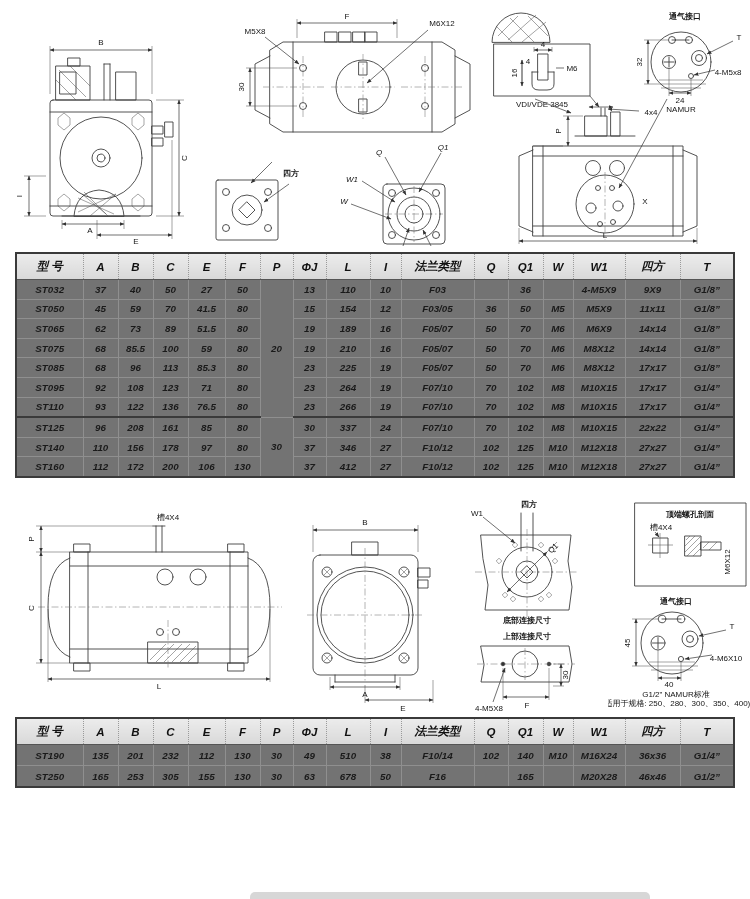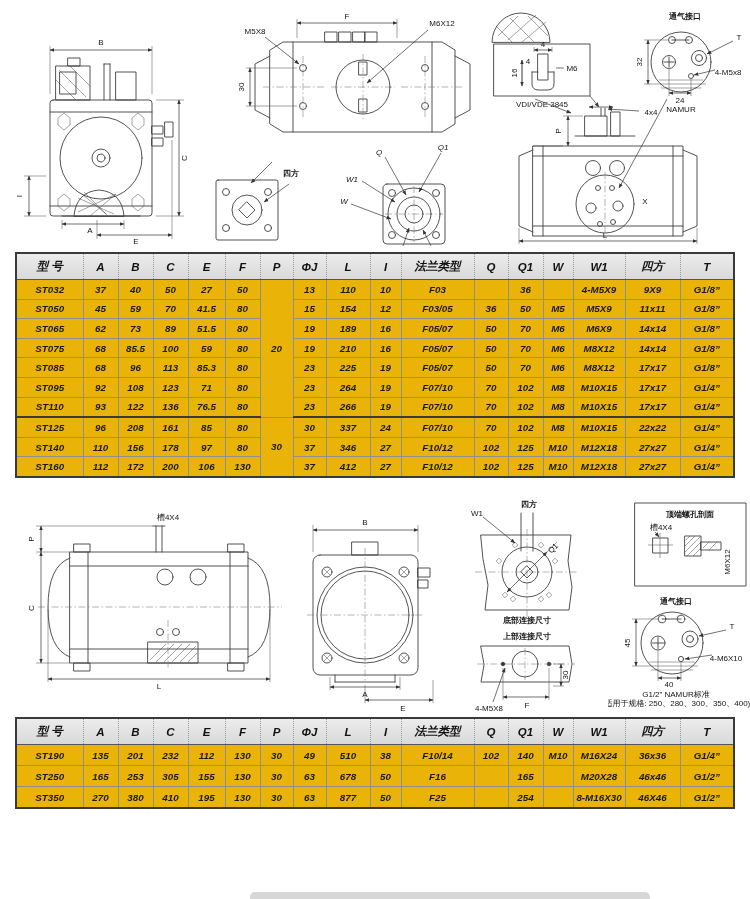--- a/index.html
+++ b/index.html
@@ -9,21 +9,21 @@
   .ln{stroke:#3f3f3f;stroke-width:0.9;fill:none;stroke-linejoin:round;stroke-linecap:round;}
   .thin{stroke:#555;stroke-width:0.55;fill:none;}
   .dm{stroke:#333;stroke-width:0.7;fill:none;}
   .ext{stroke:#444;stroke-width:0.5;fill:none;}
   .cl{stroke:#777;stroke-width:0.55;fill:none;stroke-dasharray:7 2.5 1.5 2.5;}
   .ht{stroke:#4a4a4a;stroke-width:0.5;fill:none;}
   text.lb{fill:#141414;font-family:"Liberation Sans",sans-serif;font-size:8px;text-anchor:middle;}
   text.cjk{font-weight:bold;}
   
   .tblwrap{position:absolute;left:15px;}
-  table.spec{border-collapse:collapse;table-layout:fixed;width:719px;border:2px solid #3a3a3a;background:#eab308;}
+  table.spec{border-collapse:collapse;table-layout:fixed;width:719px;border:2px solid #3a3a3a;background:#737373;}
   .spec th{background:linear-gradient(#ececec,#d9d9d9);border-left:1px dotted #9a9a9a;border-right:1px dotted #9a9a9a;
            border-bottom:1.6px solid #555;font-style:italic;font-weight:bold;font-size:11.5px;color:#111;
            height:25px;padding:0;}
   .spec td{border:1px solid #8f8f8f;font-style:italic;font-weight:600;font-size:9.8px;color:#1a1a1a;
            text-align:center;height:18.6px;padding:0;white-space:nowrap;}
   .spec td:first-child{font-weight:bold;}
   .spec tr.grp td{border-bottom:2px solid #3a3a3a;}
   #table2 td{height:20px;}
   #bottombar{position:absolute;left:250px;top:892px;width:400px;height:7px;background:#d7d7d7;
              border-radius:5px 5px 0 0;}
@@ -852,38 +852,19 @@
             <td>678</td>
             <td>50</td>
             <td>F16</td>
             <td></td>
             <td>165</td>
             <td></td>
             <td>M20X28</td>
             <td>46x46</td>
             <td>G1/2”</td>
           </tr>
-          <tr>
-            <td>ST350</td>
-            <td>270</td>
-            <td>380</td>
-            <td>410</td>
-            <td>195</td>
-            <td>130</td>
-            <td>30</td>
-            <td>63</td>
-            <td>877</td>
-            <td>50</td>
-            <td>F25</td>
-            <td></td>
-            <td>254</td>
-            <td></td>
-            <td>8-M16X30</td>
-            <td>46X46</td>
-            <td>G1/2”</td>
-          </tr>
         </tbody>
       </table>
 </div>
 
 <div id="bottombar"></div>
 
 </div>
 
 </body></html>

